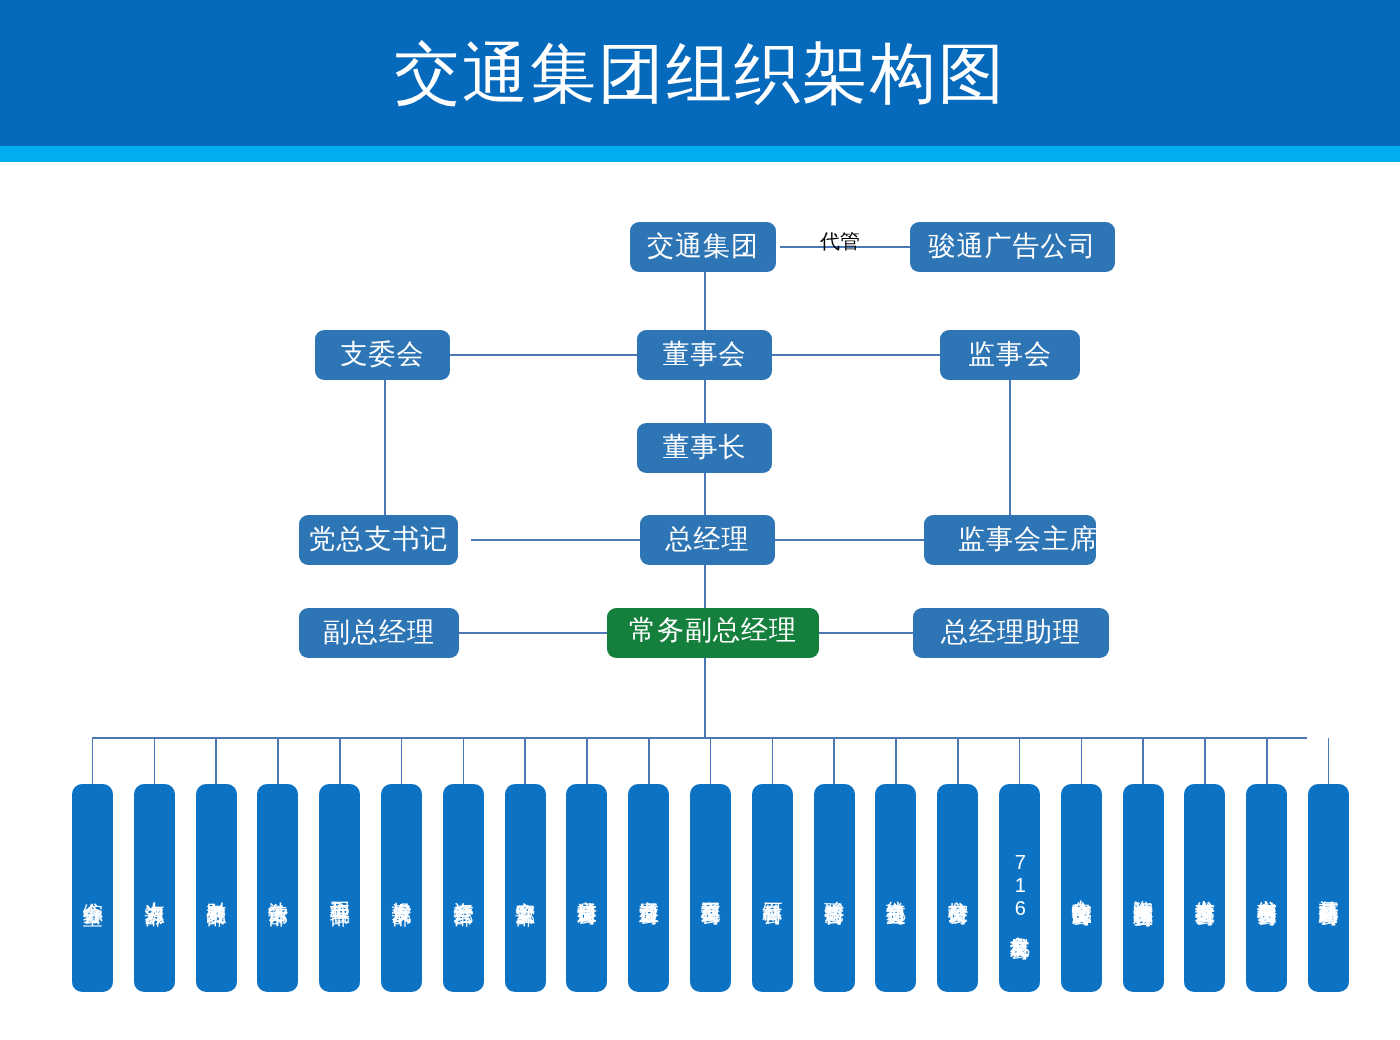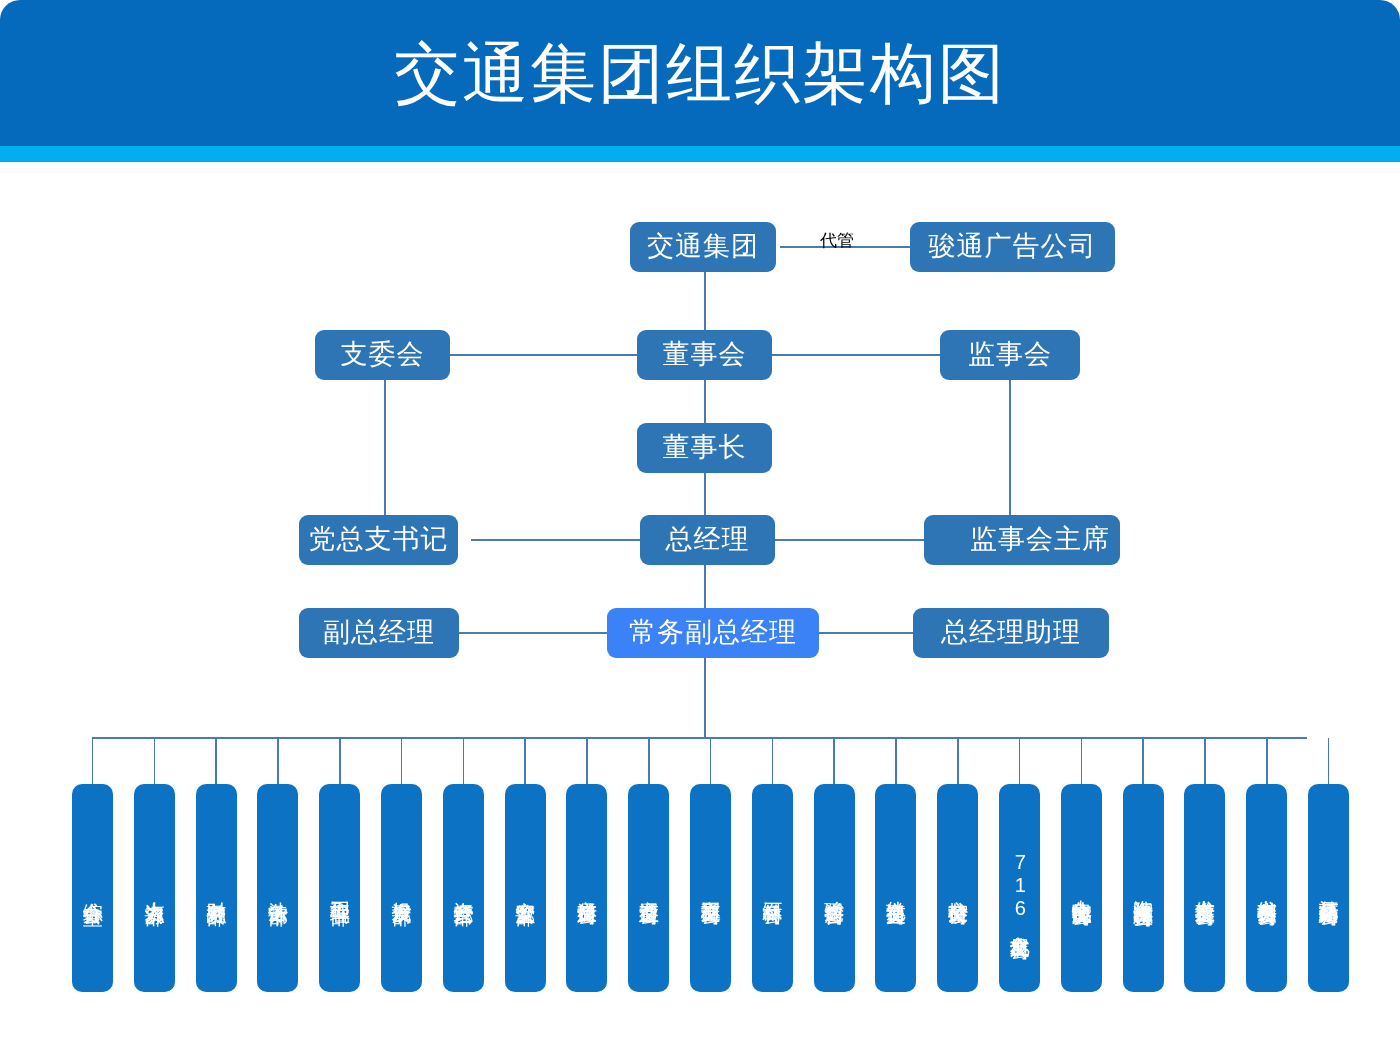--- a/index.html
+++ b/index.html
@@ -9,21 +9,20 @@
   }
   body {
     font-family: "Liberation Sans", "DejaVu Sans", sans-serif;
   }
   #page {
     position: relative;
     width: 1400px;
     height: 1040px;
     background: #ffffff;
     overflow: hidden;
-    border-radius: 20px;
   }
 
   
   .header-band {
     position: absolute;
     left: 0;
     top: 0;
     width: 1400px;
     height: 146px;
     background: #0569bc;
@@ -102,21 +101,21 @@
     writing-mode: vertical-rl;
     text-orientation: upright;
     display: block;
     white-space: nowrap;
   }
 
   
   .edge-label {
     position: absolute;
     color: #000000;
-    font-size: 17px;
+    font-size: 20px;
     line-height: 22px;
     white-space: nowrap;
   }
 </style>
 </head>
 <body>
 
 <div id="page">
 
   <div class="header-band"></div>
@@ -182,23 +181,23 @@
 
     <div id="nodes">
         <div class="node" style="left: 630px; top: 60px; width: 146px; height: 50px; background: rgb(46, 117, 182);">交通集团</div>
         <div class="node" style="left: 910px; top: 60px; width: 205px; height: 50px; background: rgb(46, 117, 182);">骏通广告公司</div>
         <div class="node" style="left: 315px; top: 168px; width: 135px; height: 50px; background: rgb(46, 117, 182); font-family: Liberation Serif, serif;">支委会</div>
         <div class="node" style="left: 637px; top: 168px; width: 135px; height: 50px; background: rgb(46, 117, 182);">董事会</div>
         <div class="node" style="left: 940px; top: 168px; width: 140px; height: 50px; background: rgb(46, 117, 182);">监事会</div>
         <div class="node" style="left: 637px; top: 261px; width: 135px; height: 50px; background: rgb(46, 117, 182);">董事长</div>
         <div class="node" style="left: 299px; top: 353px; width: 159px; height: 50px; background: rgb(46, 117, 182);">党总支书记</div>
         <div class="node" style="left: 640px; top: 353px; width: 135px; height: 50px; background: rgb(46, 117, 182);">总经理</div>
-        <div class="node" style="left: 924px; top: 353px; width: 196px; height: 50px; background: rgb(46, 117, 182); padding-left: 36px;">监事会主席</div>
+        <div class="node" style="left: 924px; top: 353px; width: 172px; height: 50px; background: rgb(46, 117, 182); padding-left: 36px;">监事会主席</div>
         <div class="node" style="left: 299px; top: 446px; width: 160px; height: 50px; background: rgb(46, 117, 182);">副总经理</div>
-        <div class="node" style="left: 607px; top: 446px; width: 212px; height: 50px; background: #3b82f6;">常务副总经理</div>
+        <div class="node" style="left: 607px; top: 446px; width: 212px; height: 50px; background: #15803d; font-family: Liberation Mono, monospace;">常务副总经理</div>
         <div class="node" style="left: 913px; top: 446px; width: 196px; height: 50px; background: rgb(46, 117, 182);">总经理助理</div>
       </div>
 
     <div id="depts">
         <div class="dept" style="left: 72px; top: 622px; width: 41px; height: 208px; background: rgb(11, 114, 196);">
           <span>综合办公室</span>
         </div>
         <div class="dept" style="left: 133.8px; top: 622px; width: 41px; height: 208px; background: rgb(11, 114, 196);">
           <span>人力资源部</span>
         </div>

